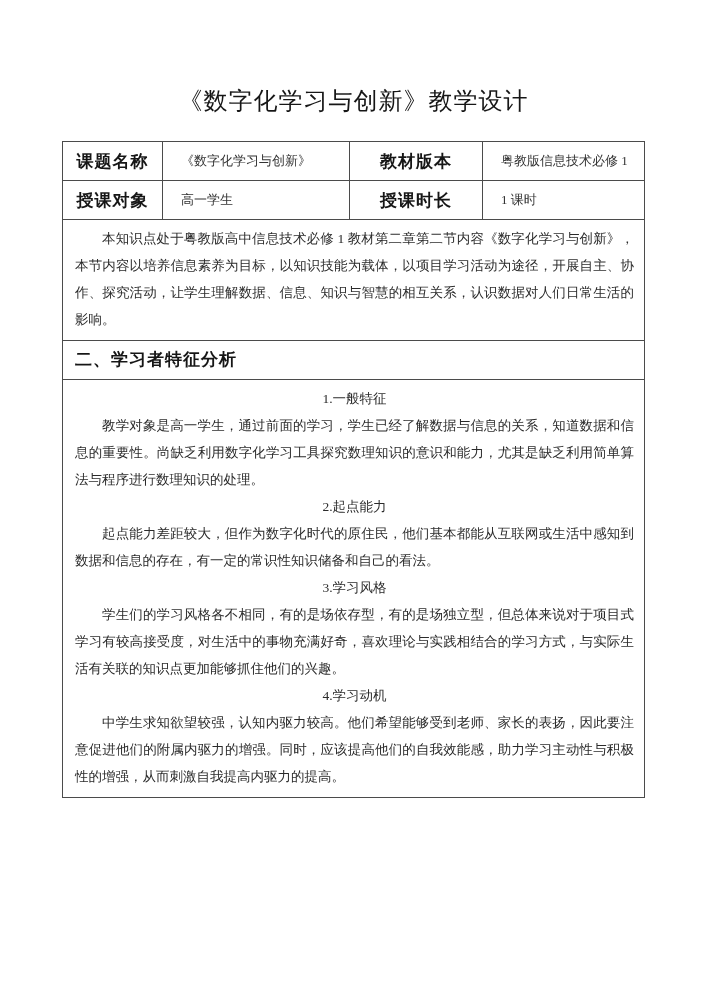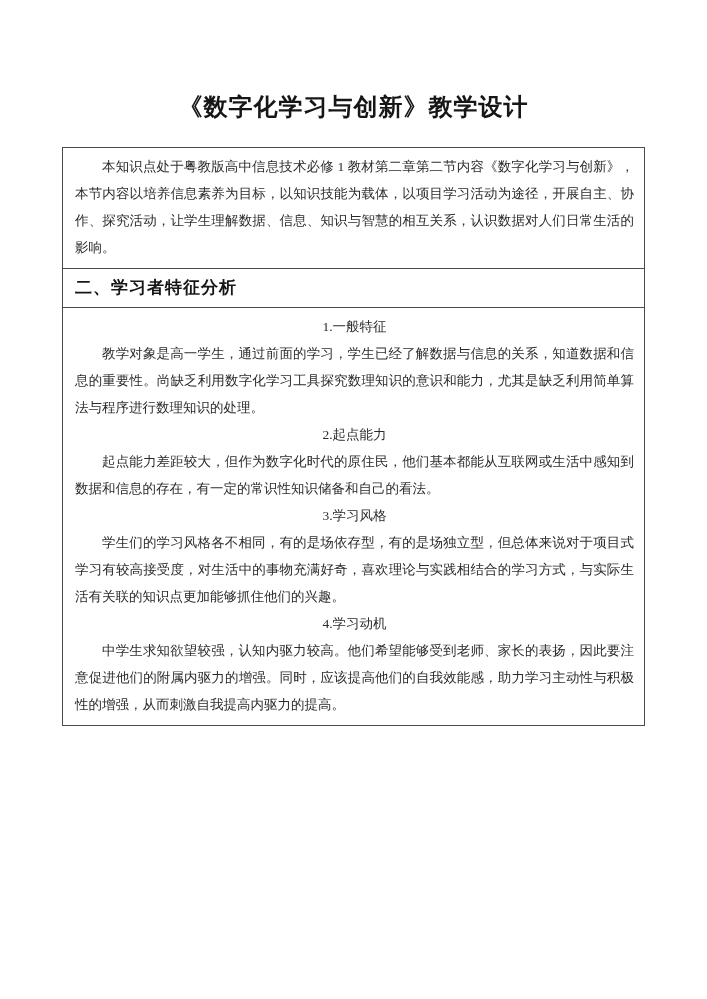--- a/index.html
+++ b/index.html
@@ -15,25 +15,25 @@
     color: #212121;
   }
   .page {
     width: 707px;
     height: 999px;
     background: #ffffff;
     box-sizing: border-box;
     padding-top: 86px;
   }
   .doc-title {
-    margin: 6px;
+    margin: 0;
     text-align: center;
     font-size: 24px;
     line-height: 30px;
-    font-weight: 700;
+    font-weight: 400;
     letter-spacing: 1px;
     color: #161616;
   }
   table.doc-table {
     width: 582px;
     margin: 25px auto 0 auto;
     border-collapse: collapse;
     table-layout: fixed;
   }
   table.doc-table td {
@@ -88,20 +88,32 @@
   <h1 class="doc-title">《数字化学习与创新》教学设计</h1>
 
   <table class="doc-table">
     <colgroup>
       <col style="width:100px">
       <col style="width:187px">
       <col style="width:133px">
       <col style="width:162px">
     </colgroup>
     <tbody>
+      <tr>
+        <td class="th-cell">课题名称</td>
+        <td class="val-cell">《数字化学习与创新》</td>
+        <td class="th-cell">教材版本</td>
+        <td class="val-cell">粤教版信息技术必修 1</td>
+      </tr>
+      <tr>
+        <td class="th-cell">授课对象</td>
+        <td class="val-cell">高一学生</td>
+        <td class="th-cell">授课时长</td>
+        <td class="val-cell">1 课时</td>
+      </tr>
 
       <tr>
         <td class="sec-body" colspan="4">
           <p class="para">本知识点处于粤教版高中信息技术必修 1 教材第二章第二节内容《数字化学习与创新》，本节内容以培养信息素养为目标，以知识技能为载体，以项目学习活动为途径，开展自主、协作、探究活动，让学生理解数据、信息、知识与智慧的相互关系，认识数据对人们日常生活的影响。</p>
         </td>
       </tr>
 
       <tr>
         <td class="sec-head" colspan="4">二、学习者特征分析</td>
       </tr>

